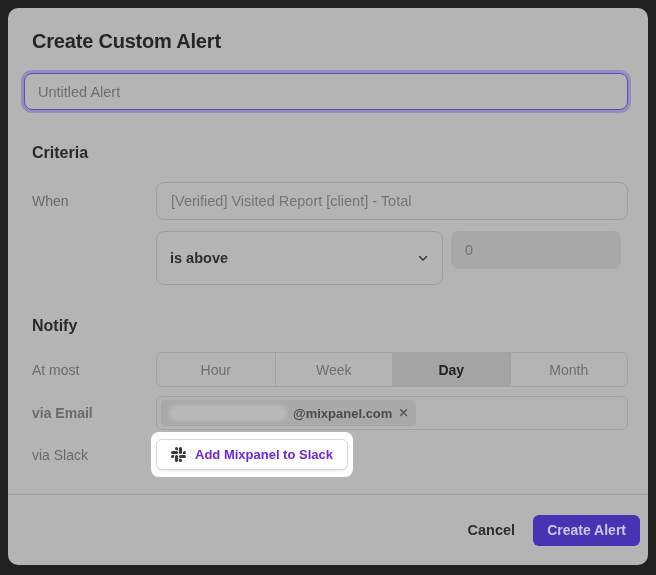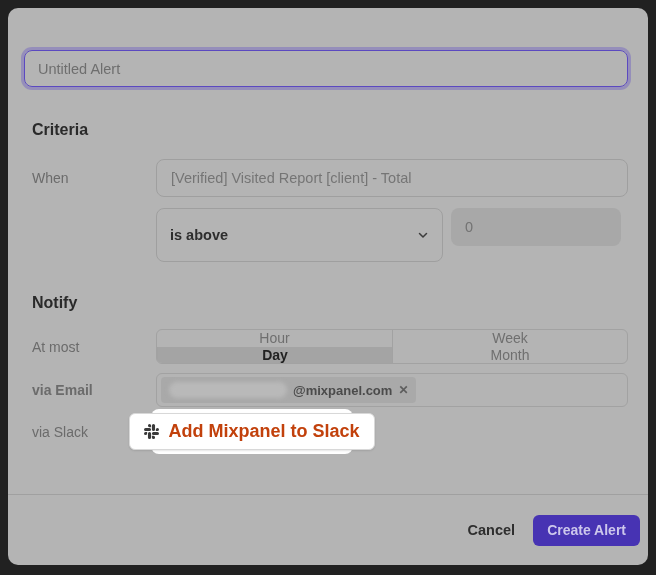--- a/index.html
+++ b/index.html
@@ -109,21 +109,21 @@
     border-radius: 8px;
     padding: 0 14px;
     font-size: 14.5px;
     font-family: "Liberation Sans", sans-serif;
     color: #737373;
     outline: none;
   }
 
   .segmented {
     display: grid;
-    grid-template-columns: repeat(2, 1fr);
+    grid-template-columns: repeat(4, 1fr);
     height: 35px;
     border: 1px solid #a2a2a2;
     border-radius: 6px;
     overflow: hidden;
   }
   .segment {
     display: flex;
     align-items: center;
     justify-content: center;
     font-size: 14px;
@@ -187,23 +187,23 @@
     gap: 9px;
     background: #ffffff;
     border: 1px solid #d8d8d8;
     border-radius: 6px;
     padding: 7px 14px;
     box-shadow: 0 1px 2px rgba(0,0,0,0.10);
     cursor: pointer;
     font-family: "Liberation Sans", sans-serif;
   }
   .slack-button-label {
-    font-size: 18px;
-    font-weight: 700;
-    color: #c2410c;
+    font-size: 13px;
+    font-weight: 700;
+    color: #6d28d9;
     white-space: nowrap;
   }
   .slack-icon { width: 15px; height: 15px; color: #3a3a3a; display: inline-flex; }
 
   .footer {
     position: absolute;
     left: 0; right: 0; bottom: 0;
     height: 71px;
     border-top: 1px solid #a0a0a0;
     display: flex;
@@ -233,20 +233,21 @@
     cursor: pointer;
     font-family: "Liberation Sans", sans-serif;
   }
 </style>
 </head>
 <body>
 
 <div class="modal">
   <div class="modal-content">
 
+    <h1 class="title">Create Custom Alert</h1>
 
     <input class="name-input" type="text" placeholder="Untitled Alert" style="">
 
     <h2 class="section-heading heading-criteria">Criteria</h2>
 
     <div class="row row-when">
       <div class="row-label">When</div>
       <div class="when-input">
         <span>[Verified] Visited Report [client] - Total</span>
       </div>

